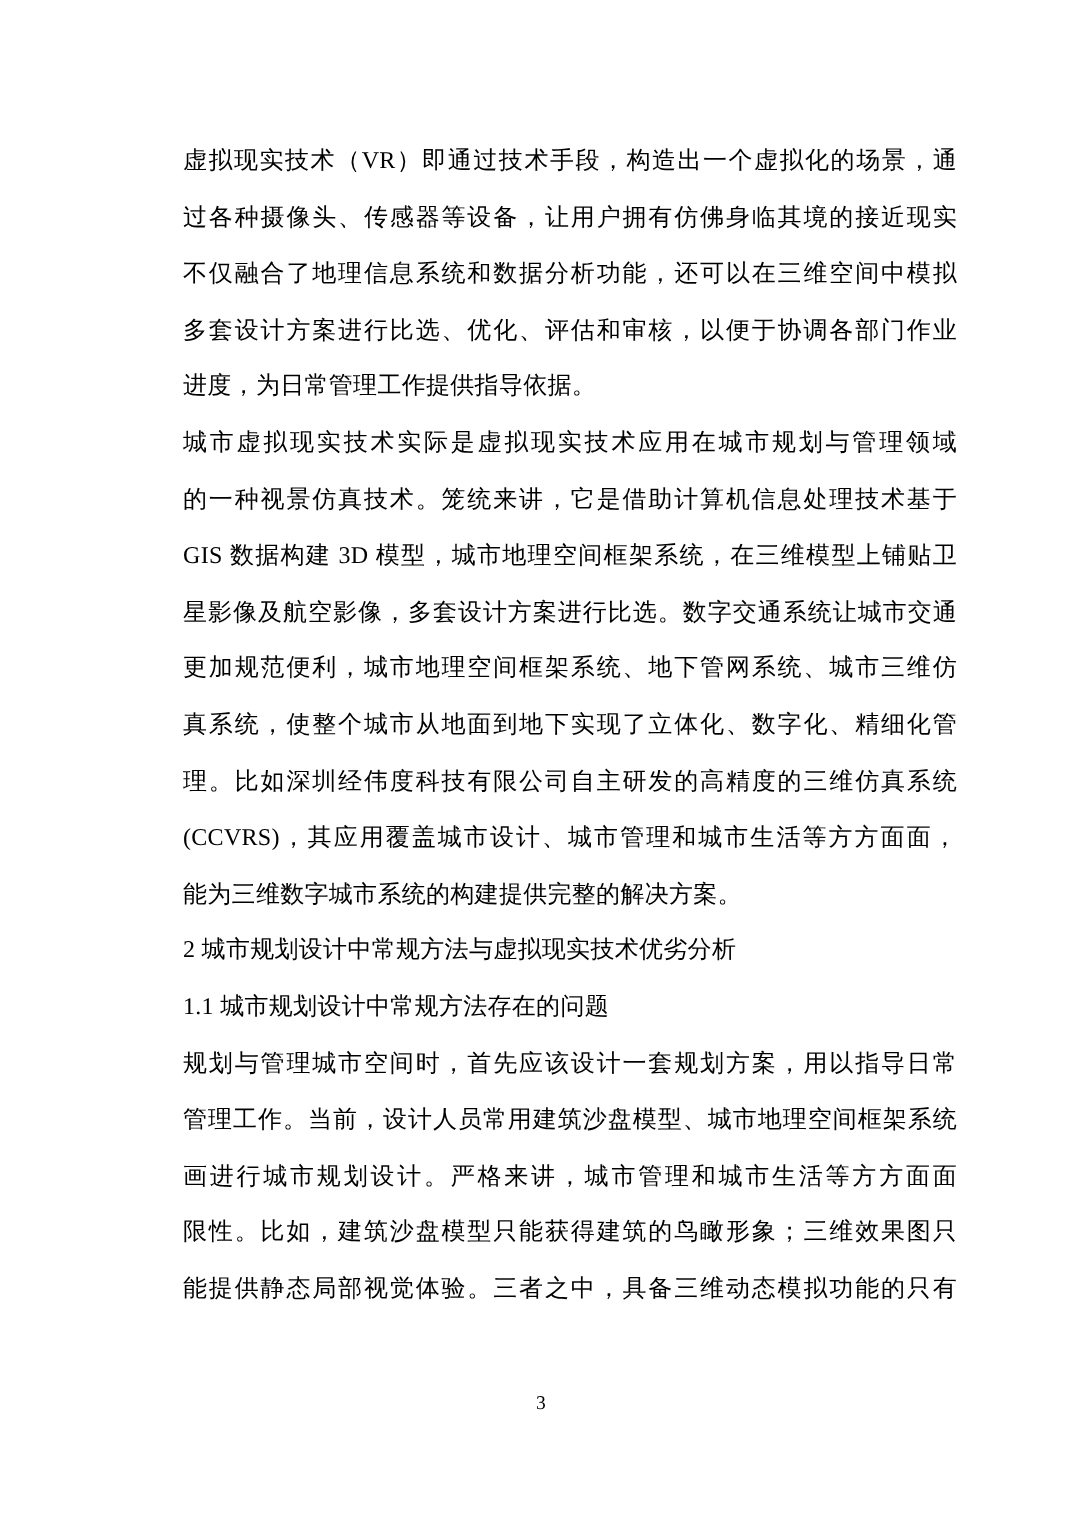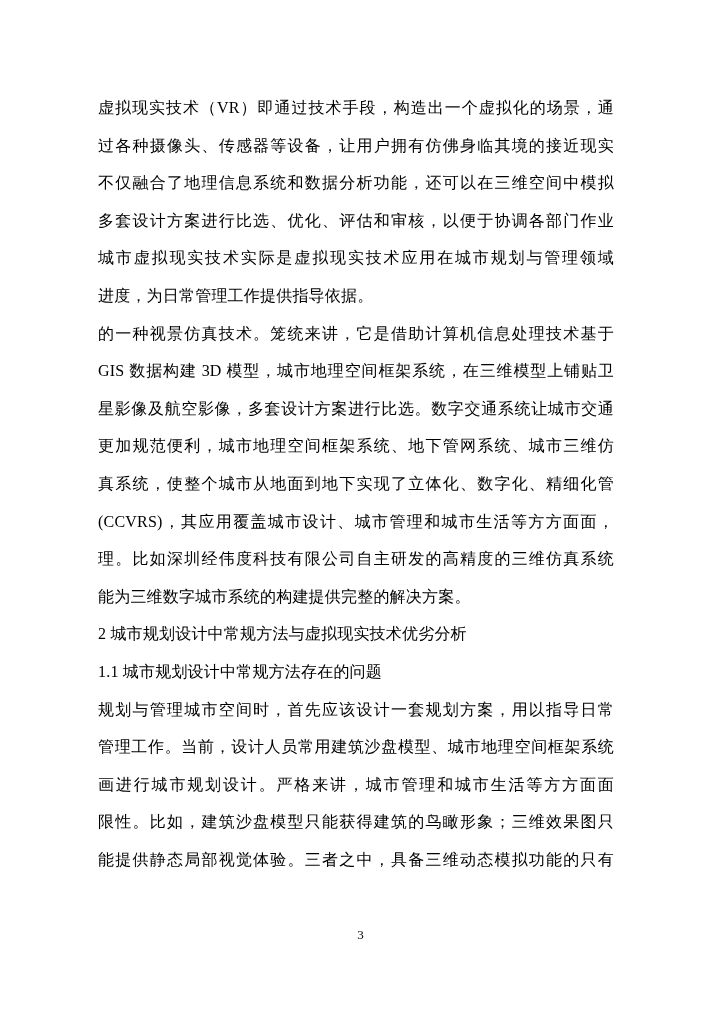--- a/index.html
+++ b/index.html
@@ -11,21 +11,21 @@
     position: relative;
     width: 721px;
     height: 1020px;
     background: #ffffff;
     overflow: hidden;
     font-family: "Liberation Serif", "DejaVu Serif", serif;
     color: #000000;
   }
   .textblock {
     position: absolute;
-    left: 98px;
+    left: 122px;
     top: 89px;
     width: 516px;
   }
   .line {
     height: 37.6px;
     line-height: 37.6px;
     font-size: 16px;
     letter-spacing: 0.2px;
   }
   .line.j {
@@ -49,29 +49,29 @@
 </style>
 </head>
 <body>
 
 <div class="page">
   <div class="textblock">
     <div class="line j">虚拟现实技术（VR）即通过技术手段，构造出一个虚拟化的场景，通</div>
     <div class="line j">过各种摄像头、传感器等设备，让用户拥有仿佛身临其境的接近现实</div>
     <div class="line j">不仅融合了地理信息系统和数据分析功能，还可以在三维空间中模拟</div>
     <div class="line j">多套设计方案进行比选、优化、评估和审核，以便于协调各部门作业</div>
+    <div class="line plain">进度，为日常管理工作提供指导依据。</div>
     <div class="line j">城市虚拟现实技术实际是虚拟现实技术应用在城市规划与管理领域</div>
-    <div class="line plain">进度，为日常管理工作提供指导依据。</div>
     <div class="line j">的一种视景仿真技术。笼统来讲，它是借助计算机信息处理技术基于</div>
     <div class="line j">GIS 数据构建 3D 模型，城市地理空间框架系统，在三维模型上铺贴卫</div>
     <div class="line j">星影像及航空影像，多套设计方案进行比选。数字交通系统让城市交通</div>
     <div class="line j">更加规范便利，城市地理空间框架系统、地下管网系统、城市三维仿</div>
     <div class="line j">真系统，使整个城市从地面到地下实现了立体化、数字化、精细化管</div>
+    <div class="line j">理。比如深圳经伟度科技有限公司自主研发的高精度的三维仿真系统</div>
     <div class="line j">(CCVRS)，其应用覆盖城市设计、城市管理和城市生活等方方面面，</div>
-    <div class="line j">理。比如深圳经伟度科技有限公司自主研发的高精度的三维仿真系统</div>
     <div class="line plain">能为三维数字城市系统的构建提供完整的解决方案。</div>
     <div class="line plain">2 城市规划设计中常规方法与虚拟现实技术优劣分析</div>
     <div class="line plain">1.1 城市规划设计中常规方法存在的问题</div>
     <div class="line j">规划与管理城市空间时，首先应该设计一套规划方案，用以指导日常</div>
     <div class="line j">管理工作。当前，设计人员常用建筑沙盘模型、城市地理空间框架系统</div>
     <div class="line j">画进行城市规划设计。严格来讲，城市管理和城市生活等方方面面</div>
     <div class="line j">限性。比如，建筑沙盘模型只能获得建筑的鸟瞰形象；三维效果图只</div>
     <div class="line j">能提供静态局部视觉体验。三者之中，具备三维动态模拟功能的只有</div>
   </div>
   <div class="pagenum">3</div>

